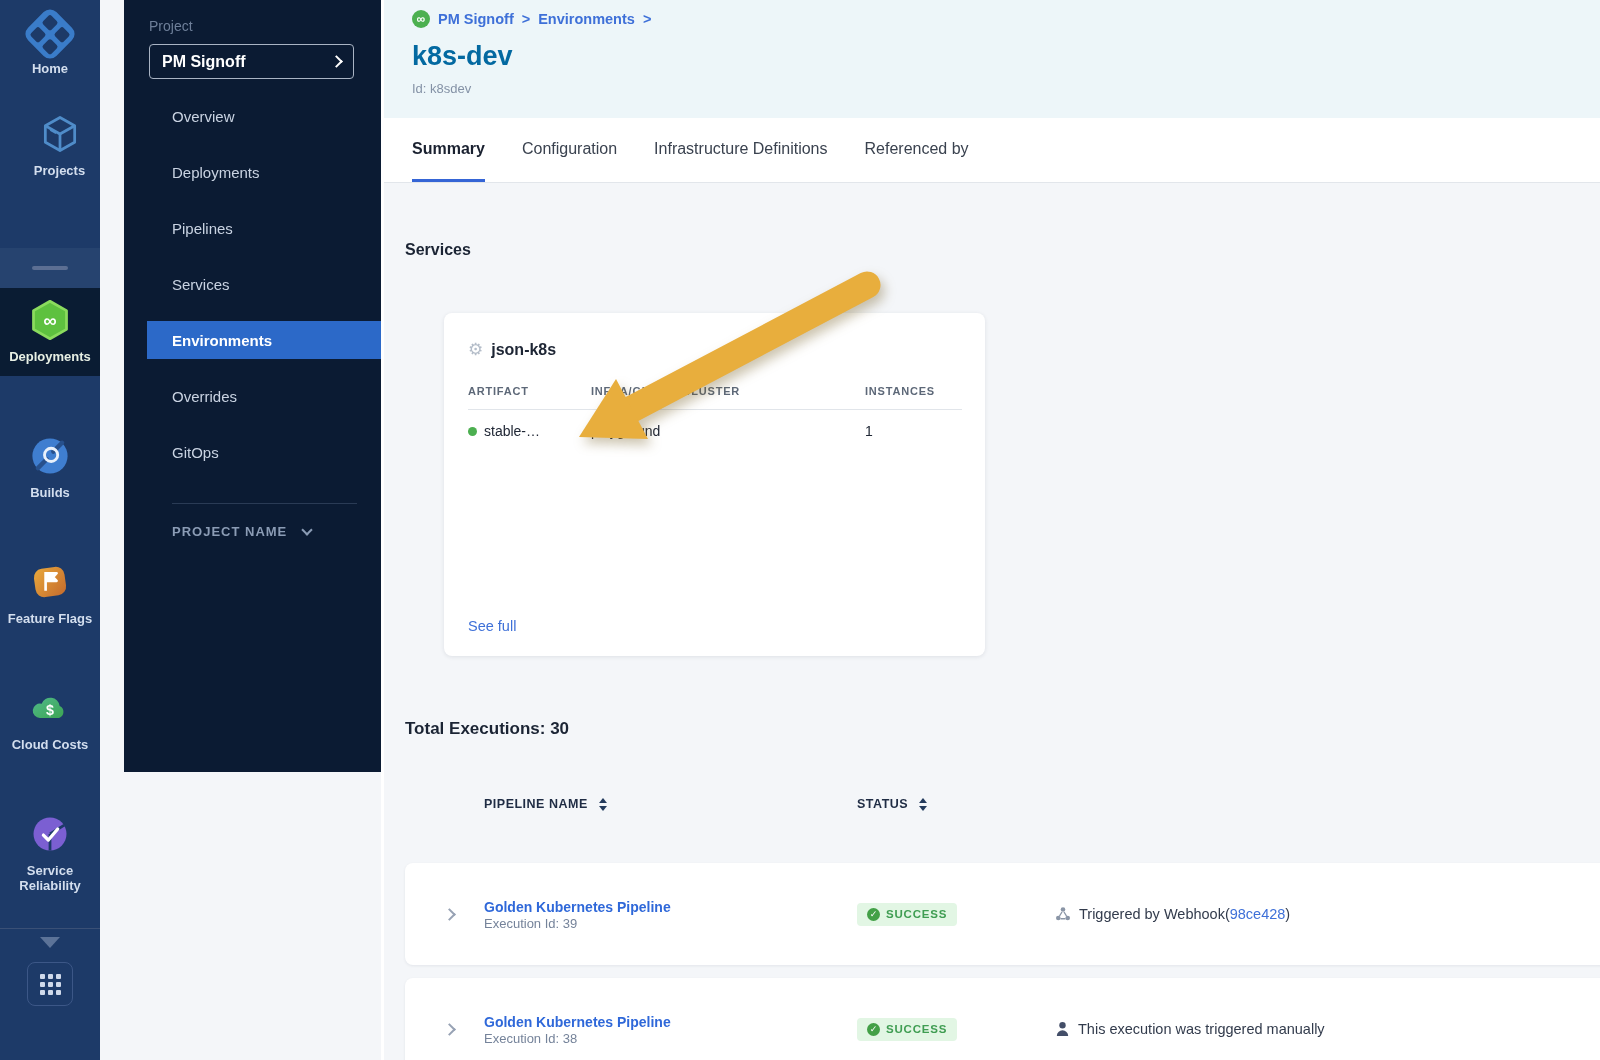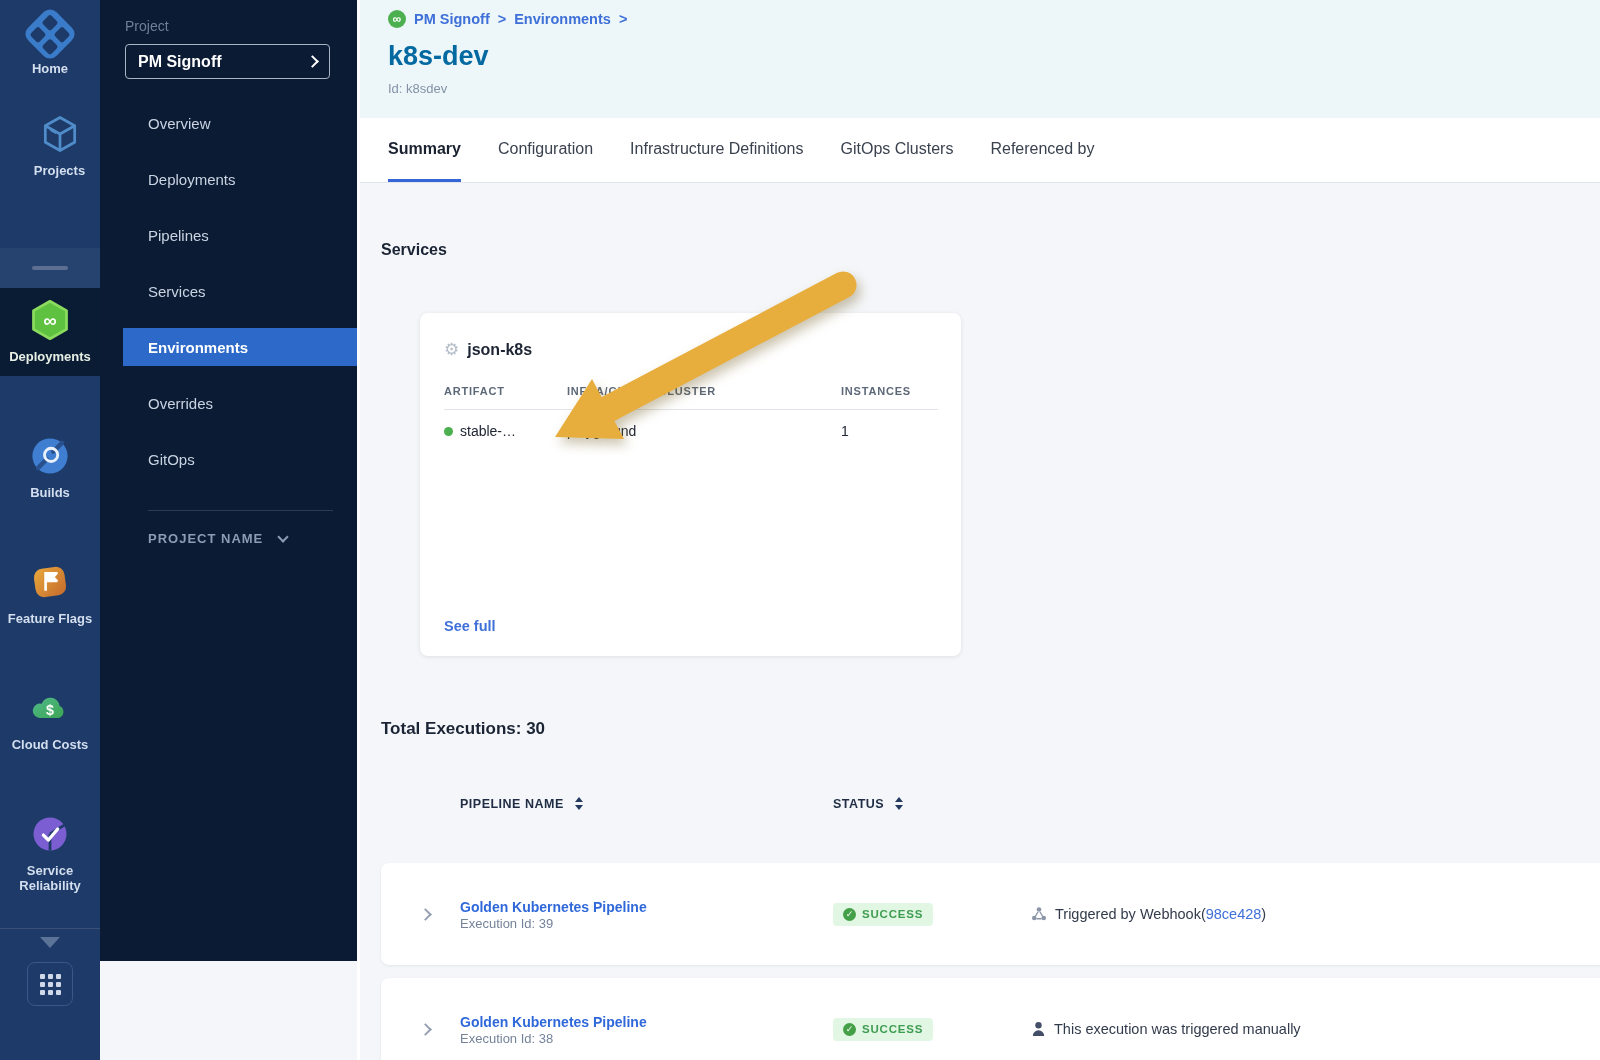--- a/index.html
+++ b/index.html
@@ -23,26 +23,26 @@
   .grid-btn { margin-top:14px; width:46px; height:44px; border:1px solid #3c5787; border-radius:8px; display:flex; align-items:center; justify-content:center; cursor:pointer; }
   .grid-dots { display:grid; grid-template-columns:repeat(3,5px); grid-gap:3px; }
   .grid-dots i { width:5px; height:5px; background:#cfd9ea; border-radius:1px; }
 
   
   .home-ic { width:40px; height:40px; transform:rotate(45deg); background:#3a7cc9; border-radius:9px; display:grid; grid-template-columns:12px 12px; grid-gap:5px; place-content:center; }
   .home-ic i { width:12px; height:12px; background:#1d3a68; border-radius:2.5px; }
   .ic44 { width:44px; height:44px; display:block; }
 
   
-  .psidebar { width:257px; flex:0 0 257px; height:961px; background:#0b1b33; position:relative; color:#c9d3e2; }
+  .psidebar { width:257px; flex:0 0 257px; height:772px; background:#0b1b33; position:relative; color:#c9d3e2;margin-left:24px; }
   .proj-label { position:absolute; left:25px; top:18px; font-size:14px; color:#6e7f99; }
   .proj-select { position:absolute; left:25px; top:44px; width:205px; height:35px; border:1px solid #a9b4c4; border-radius:4px; display:flex; align-items:center; padding:0 12px; cursor:pointer; }
   .proj-select .pname { color:#fff; font-size:16px; font-weight:bold; flex:1; }
   .chev-right { width:9px; height:9px; border-top:2.5px solid #fff; border-right:2.5px solid #fff; transform:rotate(45deg); }
-  .pnav { position:absolute; top:95px; left:0; right:0; }
+  .pnav { position:absolute; top:88px; left:0; right:0; }
   .pnav-item { height:56px; display:flex; align-items:center; padding-left:48px; font-size:15px; color:#c9d3e2; cursor:pointer; }
   .pnav-item.active { height:38px; margin:9px 0 9px 23px; padding-left:25px; background:#2c69c8; color:#fff; font-weight:bold; }
   .pnav-divider { margin:23px 24px 0 48px; border-top:1px solid #2a3b55; }
   .psetup { margin-top:20px; padding-left:48px; display:flex; align-items:center; font-size:13px; font-weight:bold; letter-spacing:1px; color:#8b9cb5; cursor:pointer; }
   .psetup .cd { width:8px; height:8px; border-top:2px solid #8b9cb5; border-right:2px solid #8b9cb5; transform:rotate(135deg); margin-left:16px; margin-top:-4px; }
 
   
   .main { flex:1; height:1060px; display:flex; flex-direction:column; position:relative; background:#f4f6f9; border-left:3px solid #fff; }
   .hband { height:118px; background:#edf6f9; padding:10px 0 0 28px; }
   .bcrumb { display:flex; align-items:center; font-size:14.5px; font-weight:bold; color:#3e70d8; }
@@ -64,29 +64,29 @@
   
   .svc-card { position:absolute; left:60px; top:130px; width:541px; height:343px; background:#fff; border-radius:8px; box-shadow:0 1px 4px rgba(25,35,60,.10); padding:26px 23px 22px 24px; display:flex; flex-direction:column; }
   .svc-title { display:flex; align-items:center; }
   .gear { color:#b4bdc9; font-size:17px; margin-right:8px; }
   .svc-name { font-size:16px; font-weight:bold; color:#1d2534; }
   .svc-cols { margin-top:25px; display:grid; grid-template-columns:123px 274px 1fr; font-size:11px; font-weight:bold; letter-spacing:.8px; color:#5d6878; }
   .svc-div { margin-top:12px; border-top:1px solid #e1e5ea; }
   .svc-row { margin-top:13px; display:grid; grid-template-columns:123px 274px 1fr; font-size:14px; color:#202735; align-items:center; }
   .artifact-cell { display:flex; align-items:center; }
   .dot { width:9px; height:9px; border-radius:50%; background:#4caf50; margin-right:7px; flex:0 0 9px; }
-  .see-full { margin-top:auto; font-size:14.5px; font-weight:bold; color:#3e70d8; cursor:pointer; }
+  .see-full { margin-top:auto; font-size:14.5px; font-weight:normal; color:#3e70d8; cursor:pointer; }
 
   
   .arrow-svg { position:absolute; left:0; top:0; width:1243px; height:877px; pointer-events:none; z-index:5; filter:drop-shadow(4px 6px 6px rgba(110,85,25,.35)); }
 
   
   .exec-grid { display:grid; grid-template-columns:39px 373px 198px 1fr; align-items:center; padding-left:40px; }
   .exec-head { position:absolute; left:21px; top:614px; width:1250px; font-size:12.5px; font-weight:bold; letter-spacing:.5px; color:#1f2c44; }
-  .hcell { display:flex; align-items:flex-start; }
+  .hcell { display:flex; align-items:flex-end; }
   .hcell svg { margin-left:10px; }
   .exec-row { position:absolute; left:21px; width:1250px; height:102px; background:#fff; border-radius:8px; box-shadow:0 1px 3px rgba(25,35,60,.08); cursor:pointer; }
   .row1 { top:680px; } .row2 { top:795px; }
   .rchev { width:9px; height:9px; border-top:2px solid #97a2b4; border-right:2px solid #97a2b4; transform:rotate(45deg); }
   .pl-name { font-size:14px; font-weight:bold; color:#2f68d9; cursor:pointer; }
   .exec-id { margin-top:0; font-size:13px; color:#75839a; }
   .badge { display:inline-flex; align-items:center; background:#e2f6e4; border-radius:4px; padding:5px 10px; width:max-content; }
   .badge .chk { width:13px; height:13px; border-radius:50%; background:#43a047; color:#fff; font-size:9px; display:flex; align-items:center; justify-content:center; margin-right:6px; }
   .badge .blbl { font-size:11.5px; font-weight:bold; letter-spacing:.8px; color:#3f9d52; }
   .trig { display:flex; align-items:center; font-size:14.5px; color:#323b4c; }
@@ -228,21 +228,20 @@
       <span class="sep">&gt;</span>
     </div>
     <div class="ptitle">k8s-dev</div>
     <div class="pid">Id: k8sdev</div>
   </div>
 
   <div class="tabbar">
     <div class="tab active">Summary</div>
     <div class="tab">Configuration</div>
     <div class="tab">Infrastructure Definitions</div>
-    <div class="tab">GitOps Clusters</div>
     <div class="tab">Referenced by</div>
   </div>
 
   <div class="content">
 
     <div class="sec-h services-h">Services</div>
 
     <div class="svc-card">
       <div class="svc-title">
         <span class="gear">⚙</span>

